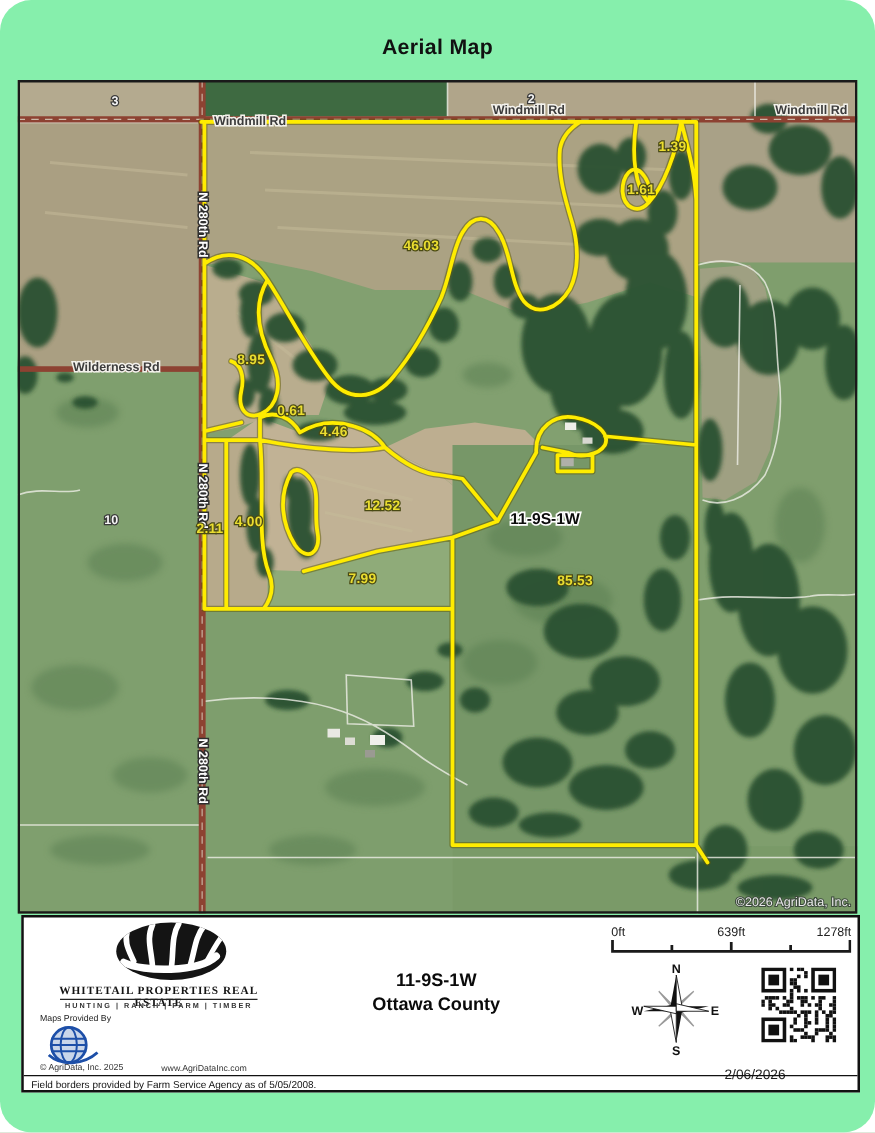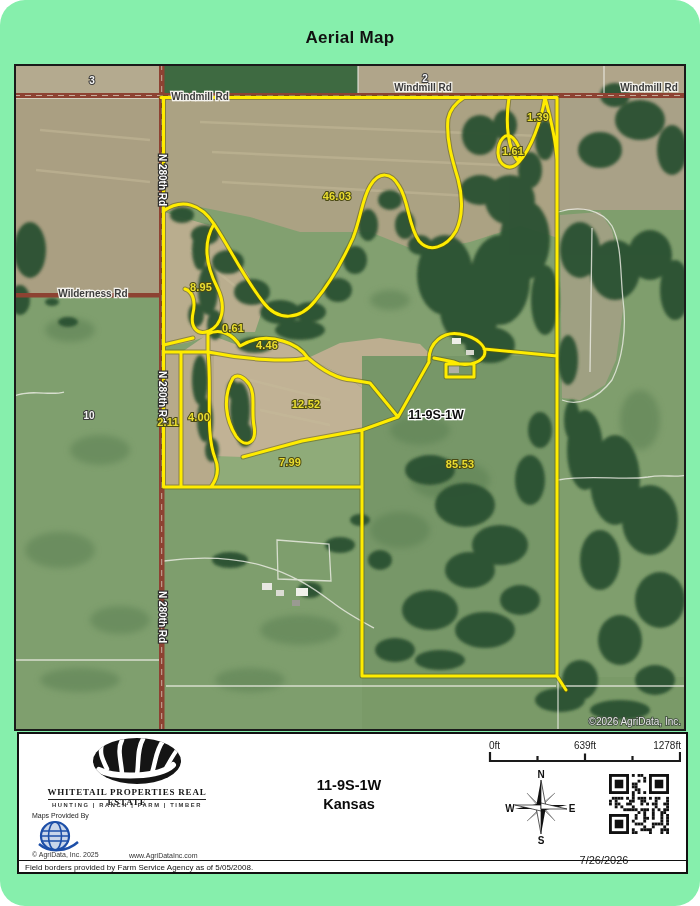--- a/index.html
+++ b/index.html
@@ -291,21 +291,21 @@
       <line x1="6" y1="11" x2="34" y2="11" stroke="#1d4fa8" stroke-width="1.6"></line>
       <line x1="6" y1="16" x2="34" y2="16" stroke="#1d4fa8" stroke-width="1.6"></line>
       <line x1="6" y1="21" x2="34" y2="21" stroke="#1d4fa8" stroke-width="1.6"></line>
       <path d="M4,24 C14,33 32,32 43,22" fill="none" stroke="#1d4fa8" stroke-width="2.4"></path>
     </svg>
     <div class="f-abs tiny" style="left:13px;top:117px;">© AgriData, Inc. 2025</div>
     <div class="f-abs tiny" style="left:110px;top:118px;">www.AgriDataInc.com</div>
 
     <div class="f-abs center-col" style="left:210px;top:42px;">
       <div class="twp-line">11-9S-1W</div>
-      <div class="twp-line">Kansas</div>
+      <div class="twp-line">Ottawa County</div>
     </div>
 
     <svg class="f-abs" style="left:462px;top:4px;" width="200" height="26" viewBox="0 0 200 26">
       <text x="8" y="11" font-size="10" fill="#222">0ft</text>
       <text x="104" y="11" font-size="10" fill="#222" text-anchor="middle">639ft</text>
       <text x="200" y="11" font-size="10" fill="#222" text-anchor="end">1278ft</text>
       <path d="M9,14 V23 H199 V14 M56.5,18 V23 M104,15.5 V23 M151.5,18 V23" fill="none" stroke="#1a1a1a" stroke-width="2.2"></path>
     </svg>
 
     <svg class="f-abs" style="left:485px;top:35px;" width="74" height="80" viewBox="-37 -38 74 80">
@@ -446,18 +446,18 @@
           <rect x="5.714285714285714" y="5.714285714285714" width="8.571428571428571" height="8.571428571428571"></rect>
           <rect x="40" y="0" width="20" height="20"></rect>
           <rect x="42.85714285714286" y="2.857142857142857" width="14.285714285714286" height="14.285714285714286" fill="#fff"></rect>
           <rect x="45.714285714285715" y="5.714285714285714" width="8.571428571428571" height="8.571428571428571"></rect>
           <rect x="0" y="40" width="20" height="20"></rect>
           <rect x="2.857142857142857" y="42.85714285714286" width="14.285714285714286" height="14.285714285714286" fill="#fff"></rect>
           <rect x="5.714285714285714" y="45.714285714285715" width="8.571428571428571" height="8.571428571428571"></rect>
         </g>
     </svg>
 
-    <div class="f-abs date-text" style="left:530px;top:120px;width:110px;text-align:center;">7/26/2026</div>
+    <div class="f-abs date-text" style="left:530px;top:120px;width:110px;text-align:center;">2/06/2026</div>
 
     <div class="f-abs" style="left:0;top:126px;width:100%;border-top:1.5px solid #111;"></div>
     <div class="f-abs disclaimer" style="left:6px;top:129px;">Field borders provided by Farm Service Agency as of 5/05/2008.</div>
   </div>
 </div>
 
 </body></html>

